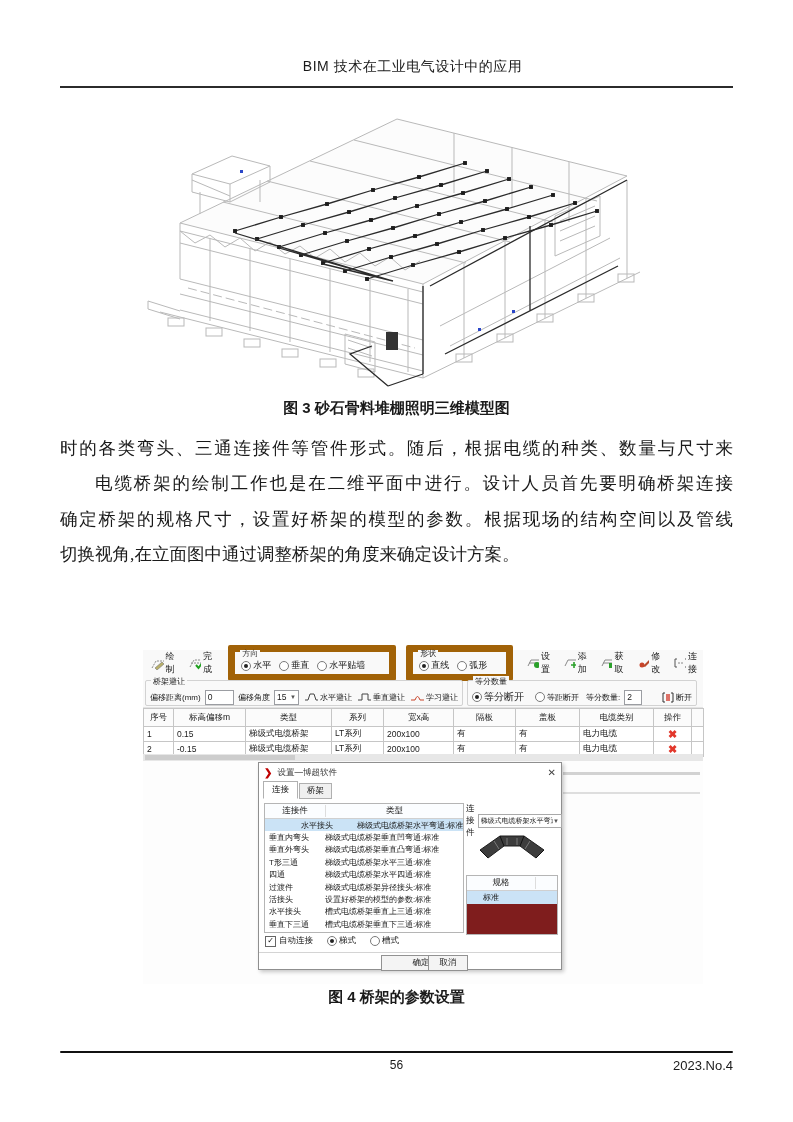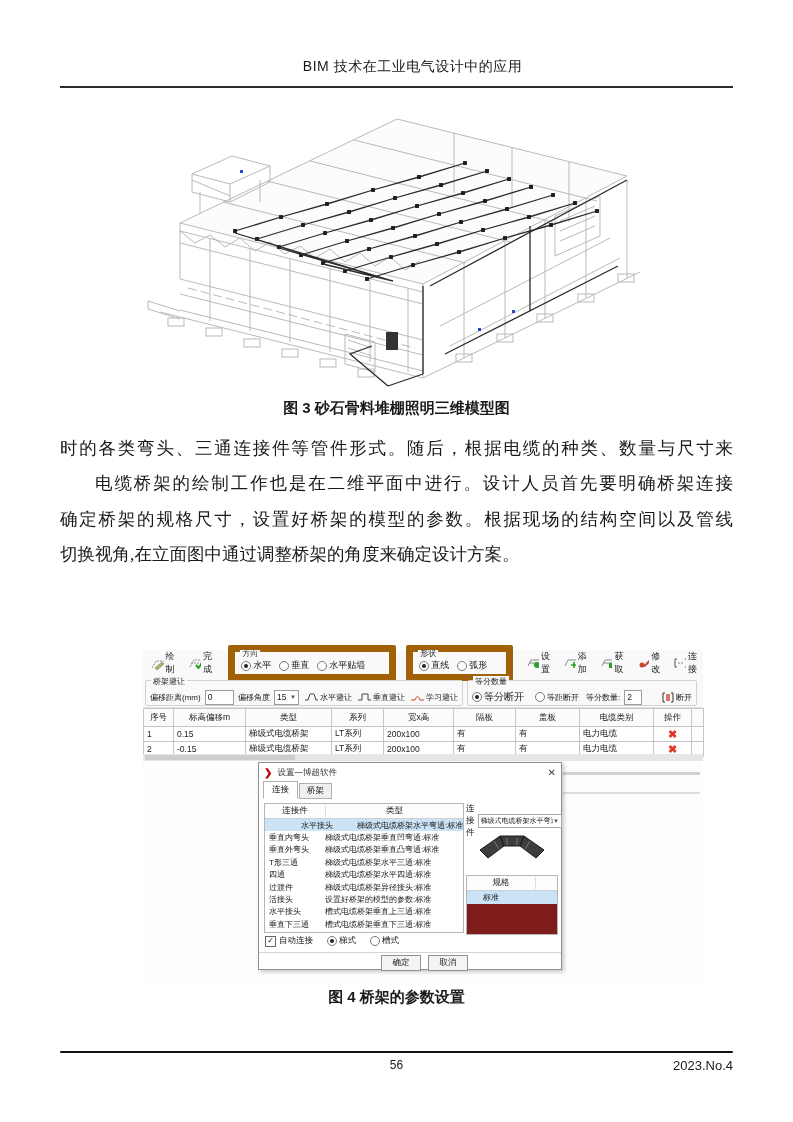--- a/index.html
+++ b/index.html
@@ -87,21 +87,21 @@
   .spec{position:absolute;top:112px;left:207px;width:90px;height:58px;border:1px solid #b5b5b5;background:#7f1d1d;}
   .spec .chead .c1{width:68px;border-right:1px solid #dddddd;}
   .spec .srow{height:13px;font-size:8px;padding-left:16px;display:flex;align-items:center;}
   .spec .srow.sel{background:#cbe3f6;}
   .dlg-bottom{position:absolute;top:172px;left:6px;display:flex;align-items:center;gap:6px;}
   .cb{width:9px;height:9px;border:1px solid #666;background:#fff;display:inline-flex;
       align-items:center;justify-content:center;font-size:8px;line-height:8px;color:#111;}
   .dlg-sep{position:absolute;top:189px;left:0;width:100%;border-top:1px solid #d4d4d4;}
   .dbtn{position:absolute;top:192px;width:38px;height:14px;border:1px solid #929292;background:#f4f4f4;
         font-size:8.5px;display:flex;align-items:center;justify-content:center;}
-  .dbtn.ok{left:122px;}
+  .dbtn.ok{left:122px;padding-left:20px;}
   .dbtn.cancel{left:169px;}
   .fig4-cap{position:absolute;top:988px;left:0;width:100%;text-align:center;
             font-size:15px;font-weight:700;}
   .icon{display:inline-block;vertical-align:middle;}
 </style>
 </head>
 <body>
 
 <div class="page">
 

